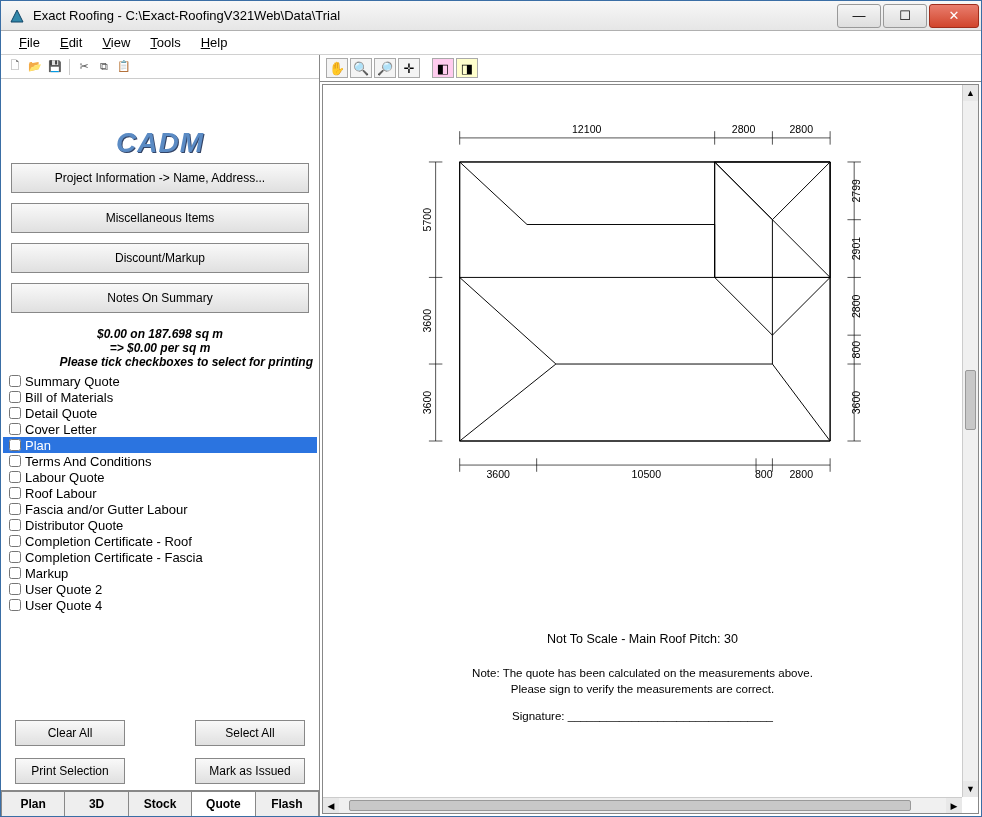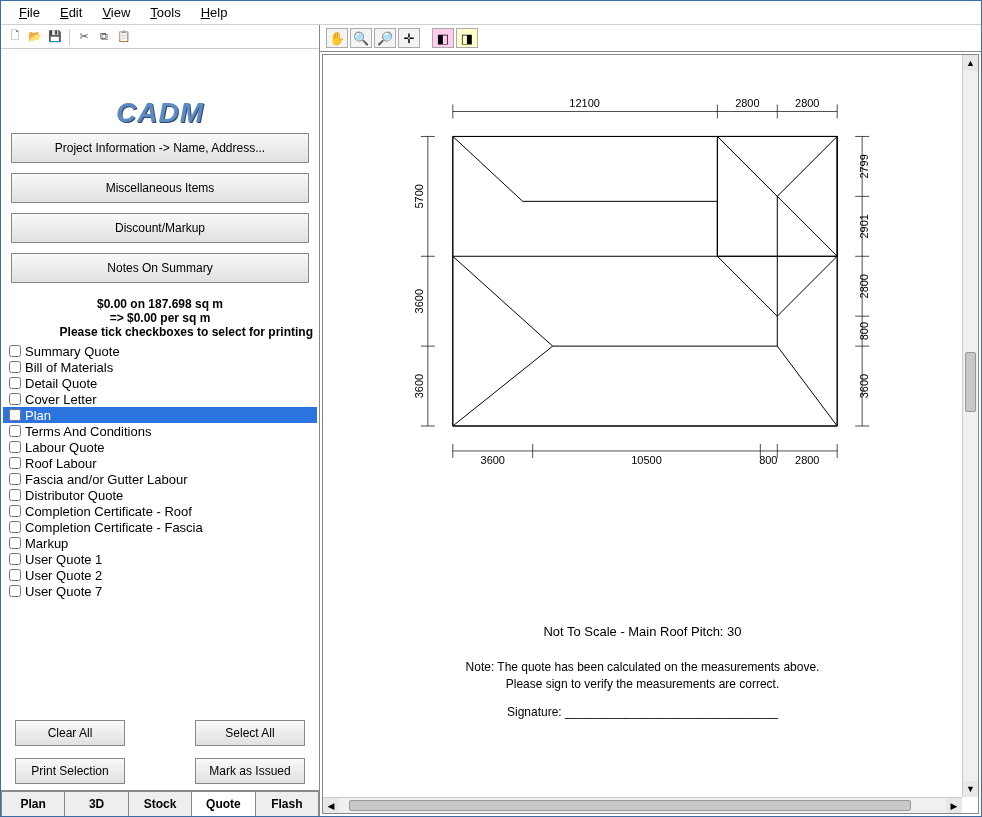--- a/index.html
+++ b/index.html
@@ -66,21 +66,21 @@
 .tbicon { width:16px; height:16px; display:flex; align-items:center; justify-content:center; color:#555; cursor:pointer;}
 .tbsep { width:1px; height:16px; background:#ccc; margin:0 2px; }
 .logo-area { height: 80px; display:flex; align-items:flex-end; justify-content:center;}
 .logo-text { font-size:28px; font-weight:bold; color:#5b8bc4; font-style:italic; text-shadow:1px 1px 0 #346; letter-spacing:1px;}
 .big-buttons { padding: 4px 10px; }
 .big-btn {
   display:block; width:100%; height:30px; margin-bottom:10px;
   background: linear-gradient(#f9f9f9,#e0e0e0);
   border:1px solid #888; cursor:pointer; font-size:12px;
 }
-.summary-text { text-align:center; font-size:12px; font-weight:bold; padding: 0 6px;}
+.summary-text { text-align:center; font-size:12px; font-weight:bold; padding: 0 6px; font-style: italic;}
 .summary-text .nobold { font-weight:bold;text-align:right; }
 .check-list { flex:1; overflow:hidden; padding: 4px 2px; font-size:13px; }
 .chk-item { display:flex; align-items:center; height:16px; padding-left:6px; cursor:pointer;}
 .chk-item.selected { background:#2b74e0; color:#fff; }
 .chk-item input { margin:0 4px 0 0; width:12px; height:12px;}
 .btn-row { display:flex; justify-content:space-between; padding:6px 14px; }
 .small-btn {
   width:110px; height:26px;
   background: linear-gradient(#f9f9f9,#e0e0e0);
   border:1px solid #888; cursor:pointer; font-size:12px;
@@ -122,20 +122,33 @@
 .scroll-h { position:absolute; bottom:0; left:0; height:16px; right:16px; background:#f0f0f0; border-top:1px solid #ccc;}
 .scroll-h .thumb { position:absolute; left:4%; top:2px; bottom:2px; width:88%; background:#c8c8c8; border:1px solid #999; border-radius:2px;}
 .scroll-h .arr { position:absolute; top:0; bottom:0; width:16px; background:#e8e8e8; display:flex;align-items:center;justify-content:center; font-size:9px;}
 svg { display:block; }
 .dim-text { font-size:11px; }
 </style>
 </head>
 <body>
 
 <div class="window">
+  <div class="titlebar">
+    <div class="app-icon">
+      <svg width="16" height="16">
+          <polygon points="2,14 8,2 14,14" fill="#38a" stroke="#146" stroke-width="1"></polygon>
+        </svg>
+    </div>
+    <div class="title">Exact Roofing - C:\Exact-RoofingV321Web\Data\Trial</div>
+    <div class="winbtns">
+      <div class="winbtn">—</div>
+      <div class="winbtn">☐</div>
+      <div class="winbtn close">✕</div>
+    </div>
+  </div>
 
   <div class="menubar">
     <span><u>F</u>ile</span>
     <span><u>E</u>dit</span>
     <span><u>V</u>iew</span>
     <span><u>T</u>ools</span>
     <span><u>H</u>elp</span>
   </div>
 
   <div class="main">
@@ -211,29 +224,25 @@
           <div class="chk-item">
             <input type="checkbox" style="">
             <span>Completion Certificate - Fascia</span>
           </div>
           <div class="chk-item">
             <input type="checkbox" style="">
             <span>Markup</span>
           </div>
           <div class="chk-item">
             <input type="checkbox" style="">
-            <span>User Quote 1</span>
-          </div>
-          <div class="chk-item">
-            <input type="checkbox" style="">
             <span>User Quote 2</span>
           </div>
           <div class="chk-item">
             <input type="checkbox" style="">
-            <span>User Quote 7</span>
+            <span>User Quote 4</span>
           </div>
         </div>
       <div class="btn-row">
         <button class="small-btn">Clear All</button>
         <button class="small-btn">Select All</button>
       </div>
       <div class="btn-row">
         <button class="small-btn">Print Selection</button>
         <button class="small-btn">Mark as Issued</button>
       </div>

